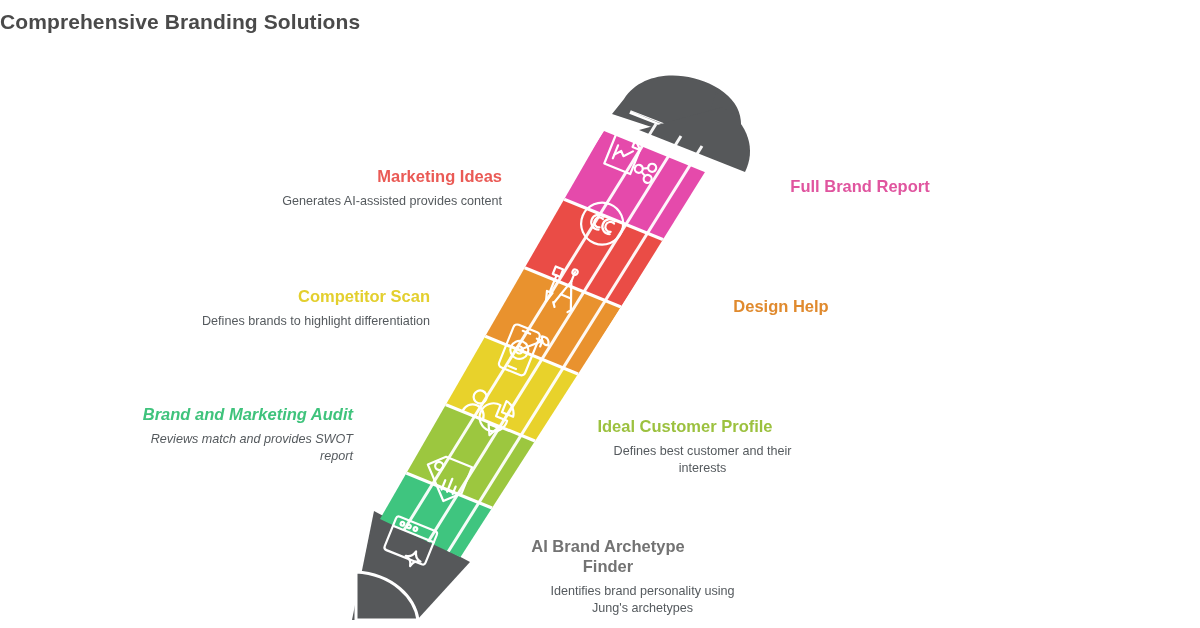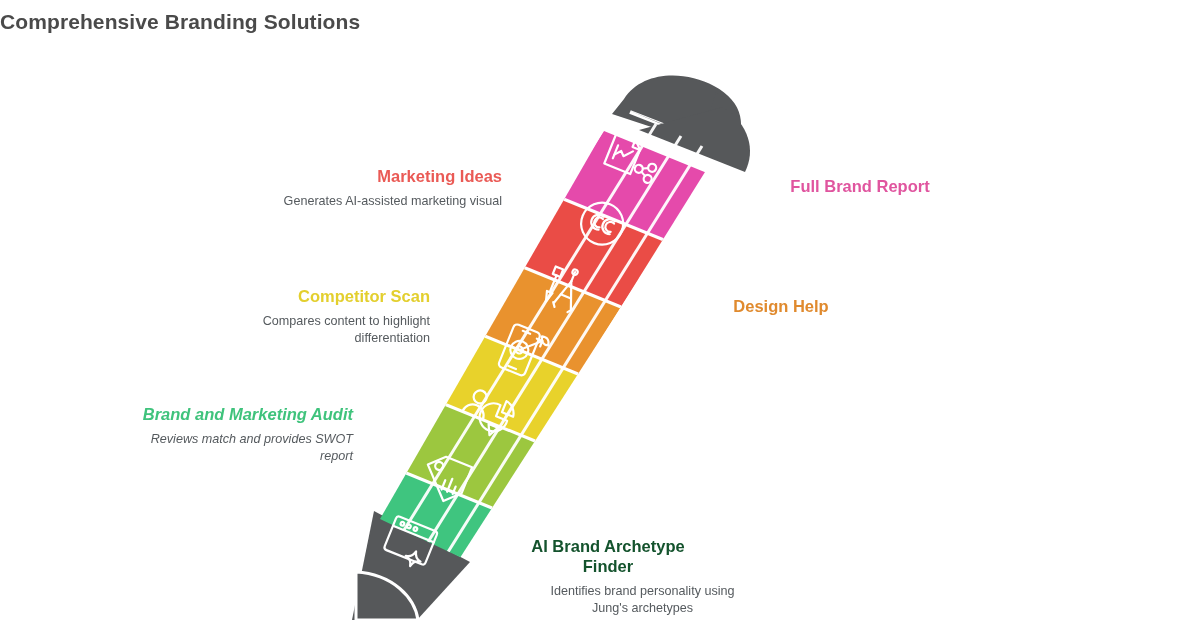--- a/index.html
+++ b/index.html
@@ -196,40 +196,44 @@
         <circle cx="10" cy="7.6" r="1.8"></circle>
         <circle cx="17" cy="7.6" r="1.8"></circle>
         <circle cx="24" cy="7.6" r="1.8"></circle>
         <path d="M 33 28 q 1.5 7 8 8 q -6.5 1 -8 8 q -1.5 -7 -8 -8 q 6.5 -1 8 -8 Z"></path>
       </g>
     </g>
   </svg>
 
   <div class="label-block right-align" style="left:272px; top:166px;">
     <div class="label-title" style="color:#ea5a55;">Marketing Ideas</div>
-    <div class="label-desc">Generates AI-assisted marketing visual</div>
+    <div class="label-desc">Generates AI-assisted provides content</div>
   </div>
 
   <div class="label-block left-align" style="left:745px; top:176px;">
     <div class="label-title" style="color:#e0559f;">Full Brand Report</div>
   </div>
 
   <div class="label-block right-align" style="left:200px; top:286px;">
     <div class="label-title" style="color:#e3cf2e;">Competitor Scan</div>
-    <div class="label-desc">Compares content to highlight differentiation</div>
+    <div class="label-desc">Defines brands to highlight differentiation</div>
   </div>
 
   <div class="label-block left-align" style="left:666px; top:296px;">
     <div class="label-title" style="color:#e08a2e;">Design Help</div>
   </div>
 
   <div class="label-block right-align" style="left:123px; top:404px;font-style:italic;">
     <div class="label-title" style="color:#3fc37c;">Brand and Marketing Audit</div>
     <div class="label-desc">Reviews match and provides SWOT report</div>
   </div>
 
+  <div class="label-block left-align" style="left:595px; top:416px; width:180px;">
+    <div class="label-title" style="color:#9cc13f;">Ideal Customer Profile</div>
+    <div class="label-desc" style="width:215px;">Defines best customer and their interests</div>
+  </div>
 
   <div class="label-block left-align" style="left:513px; top:536px; width:190px;">
-    <div class="label-title" style="color:#14532d;">AI Brand Archetype Finder</div>
+    <div class="label-title" style="color:#737373;">AI Brand Archetype Finder</div>
     <div class="label-desc" style="width:215px;margin-left:22px;">Identifies brand personality using Jung's archetypes</div>
   </div>
 
 </div>
 
 </body></html>

